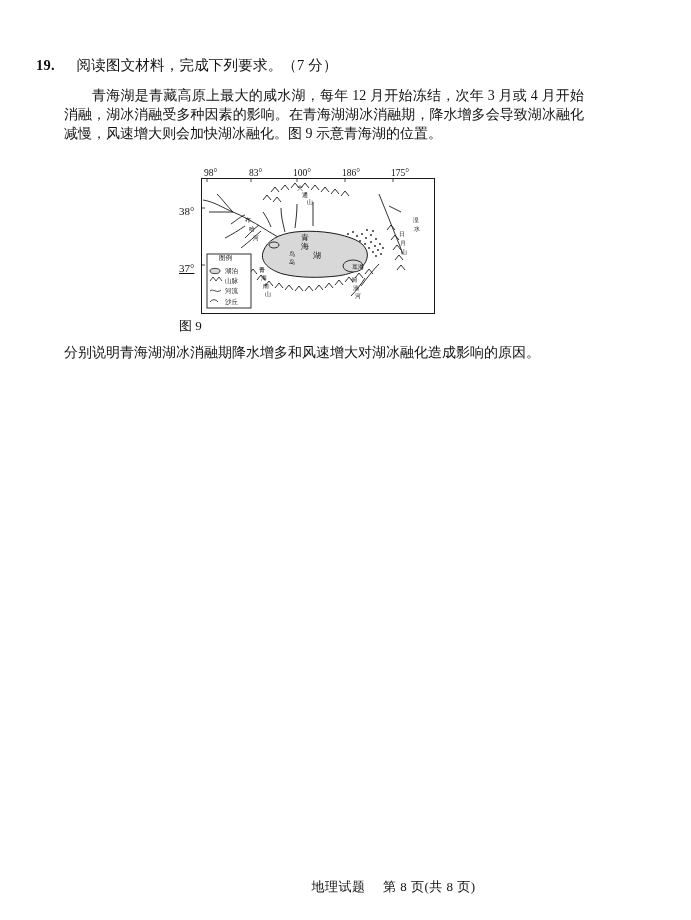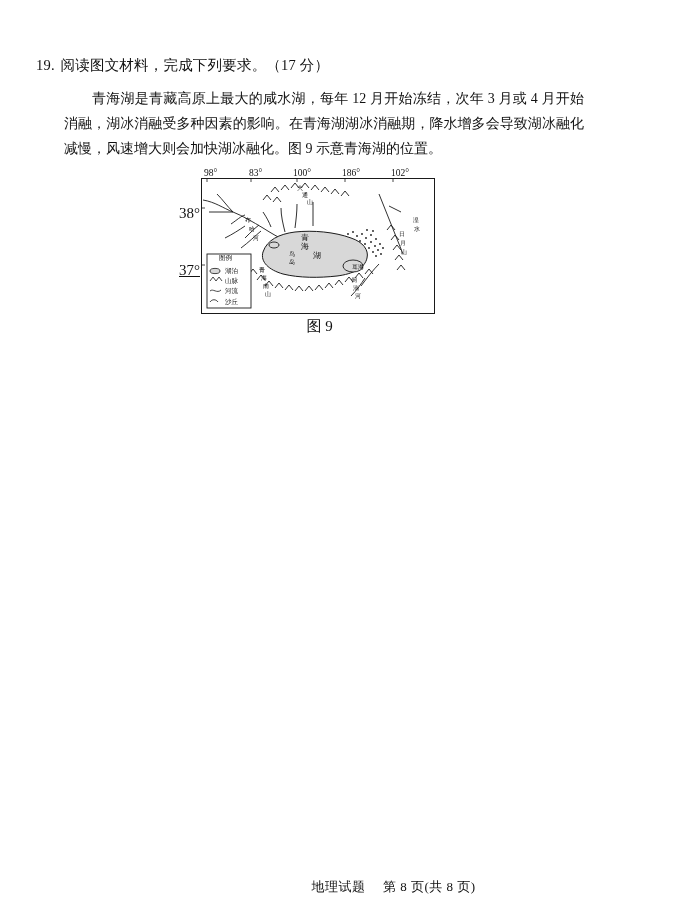--- a/index.html
+++ b/index.html
@@ -25,30 +25,31 @@
   
   .q-head {
     position: absolute;
     left: 36px;
     top: 56px;
     font-size: 14.5px;
     letter-spacing: 0.2px;
     white-space: nowrap;
   }
   .q-head .num {
-    margin-right: 2px;
+    margin-right: 18px;
+    font-weight: bold;
   }
 
   .q-body {
     position: absolute;
     left: 64px;
     top: 86px;
     width: 520px;
     font-size: 14px;
-    line-height: 25px;
+    line-height: 19px;
     text-align: justify;
   }
   .q-body p {
     margin: 0;
     text-indent: 2em;
   }
 
   .q-tail {
     position: absolute;
     left: 64px;
@@ -72,36 +73,35 @@
     left: 22px;
     top: 10px;
     width: 234px;
     height: 136px;
     border: 1px solid #1a1a1a;
     box-sizing: border-box;
     background: #ffffff;
   }
   .fig-caption {
     position: absolute;
-    left: 12px;
+    left: 0;
     top: 149px;
     width: 257px;
-    text-align: center;
-    font-size: 15px;
+    font-size: 13px;
   }
   .lon-label {
     position: absolute;
     font-size: 9.5px;
     font-family: "Liberation Serif", serif;
     top: 0px;
     padding-left: 7px;
   }
   .lat-label {
     position: absolute;
-    font-size: 15px;
+    font-size: 11px;
     left: 0px;
   }
   .map-svg {
     position: absolute;
     left: 22px;
     top: 10px;
   }
 
   
   .footer {
@@ -116,34 +116,34 @@
   }
   .footer .sep { display:inline-block; width: 10px; }
 </style>
 </head>
 <body>
 
 <div class="page">
 
   <div class="q-head">
     <span class="num">19.</span>
-    <span>阅读图文材料，完成下列要求。（17 分）</span>
+    <span>阅读图文材料，完成下列要求。（7 分）</span>
   </div>
 
   <div class="q-body">
     <p>青海湖是青藏高原上最大的咸水湖，每年 12 月开始冻结，次年 3 月或 4 月开始消融，湖冰消融受多种因素的影响。在青海湖湖冰消融期，降水增多会导致湖冰融化减慢，风速增大则会加快湖冰融化。图 9 示意青海湖的位置。</p>
   </div>
 
   <div class="figure">
 
     <span class="lon-label" style="left:18px;">98°</span>
     <span class="lon-label" style="left:63px;">83°</span>
     <span class="lon-label" style="left:107px;">100°</span>
     <span class="lon-label" style="left:156px;">186°</span>
-    <span class="lon-label" style="left:205px;">102°</span>
+    <span class="lon-label" style="left:205px;">175°</span>
 
     <span class="lat-label" style="top:37px;">38°</span>
     <span class="lat-label" style="top:94px;text-decoration:underline;">37°</span>
 
     <div class="figure-frame"></div>
 
     <svg class="map-svg" width="234" height="136" viewBox="0 0 234 136">
 
       <g stroke="#1a1a1a" stroke-width="0.8">
         <line x1="6" y1="0" x2="6" y2="4"></line>
@@ -286,20 +286,21 @@
 
         <text x="150" y="104" font-size="6">倒</text>
         <text x="152" y="112" font-size="6">淌</text>
         <text x="154" y="120" font-size="6">河</text>
       </g>
     </svg>
 
     <div class="fig-caption">图 9</div>
   </div>
 
+  <div class="q-tail">分别说明青海湖湖冰消融期降水增多和风速增大对湖冰融化造成影响的原因。</div>
 
   <div class="footer">
     <span>地理试题</span>
     <span class="sep"></span>
     <span>第 8 页(共 8 页)</span>
   </div>
 
 </div>
 
 </body></html>

